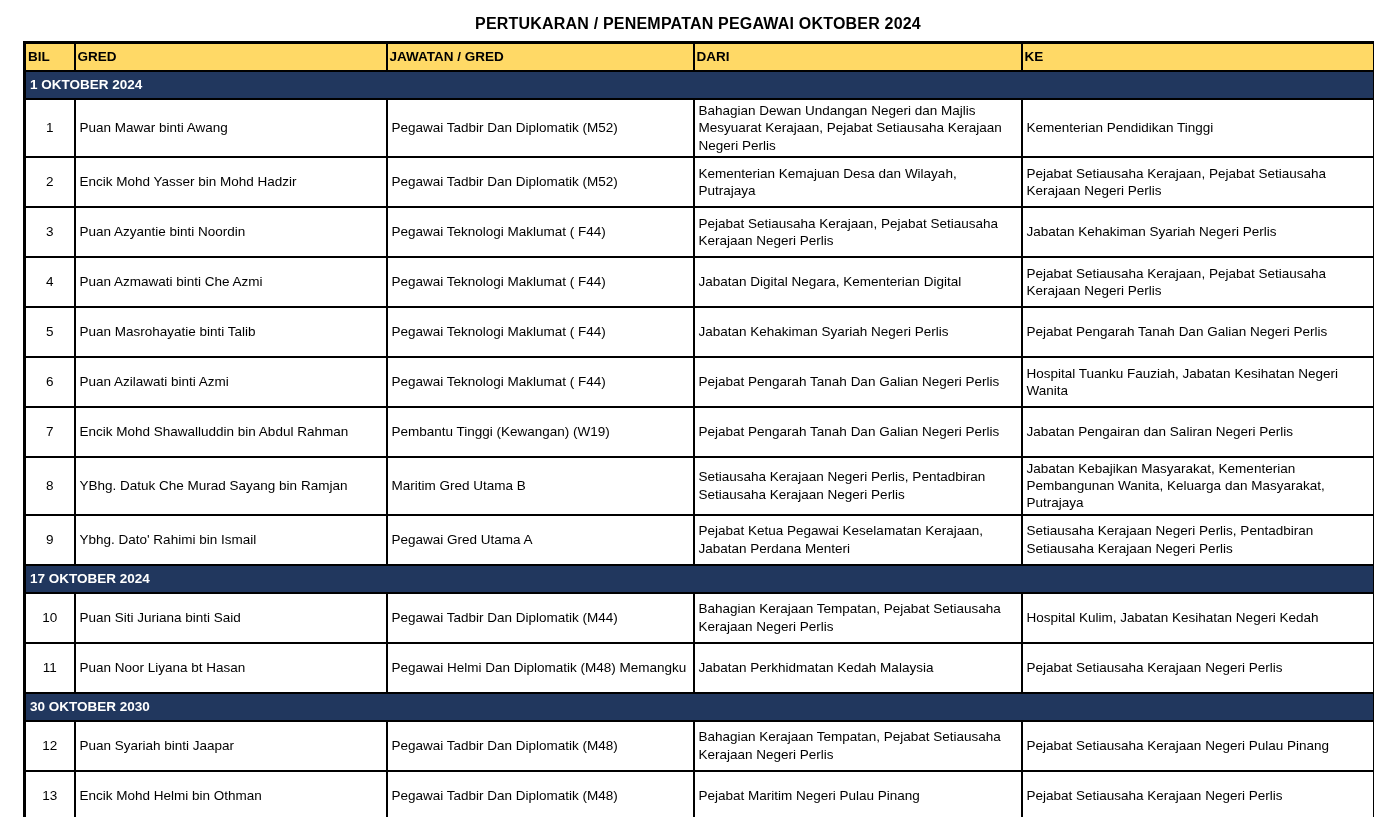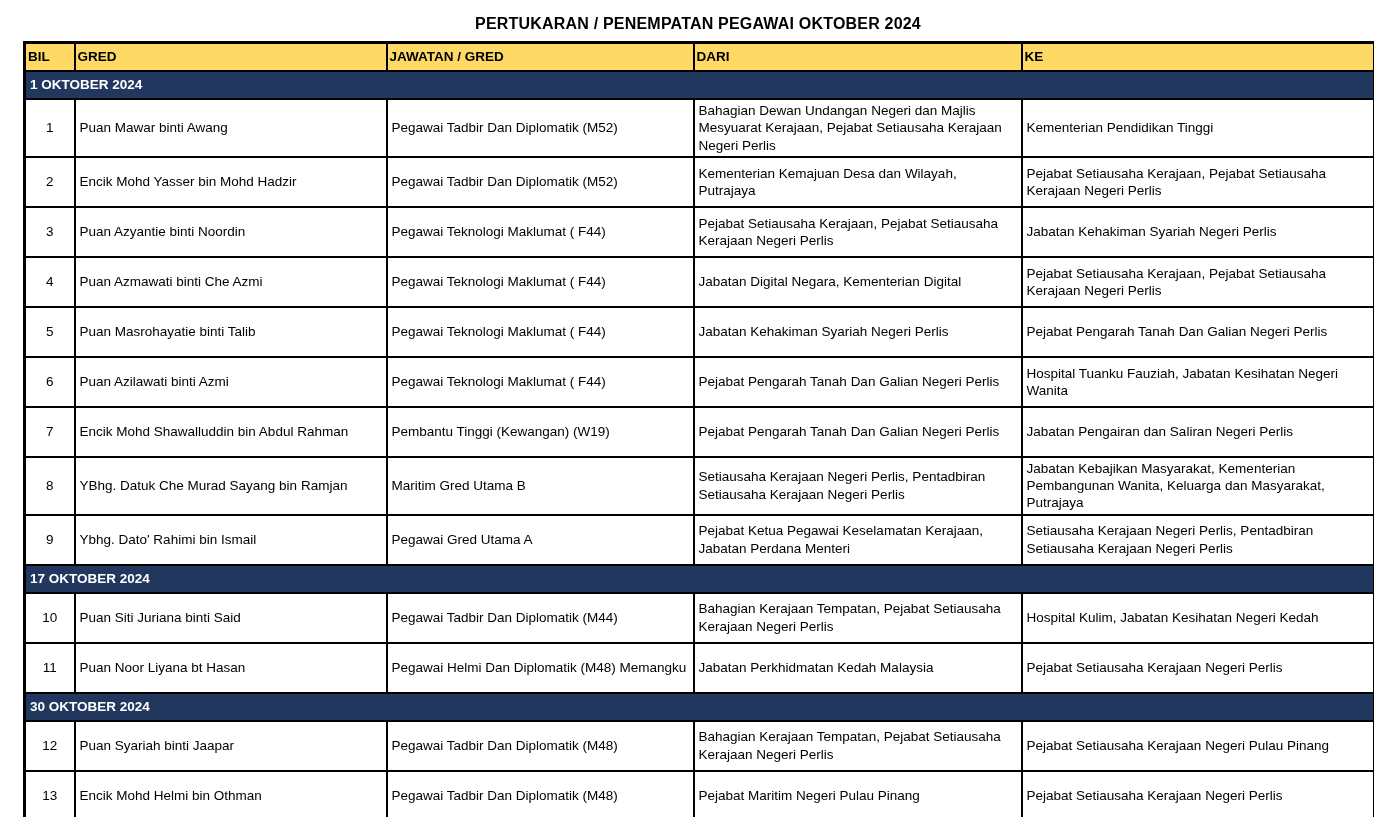--- a/index.html
+++ b/index.html
@@ -173,21 +173,21 @@
     </tr>
     <tr class="data-row">
       <td class="bil">11</td>
       <td>Puan Noor Liyana bt Hasan</td>
       <td>Pegawai Helmi Dan Diplomatik (M48) Memangku</td>
       <td>Jabatan Perkhidmatan Kedah Malaysia</td>
       <td>Pejabat Setiausaha Kerajaan Negeri Perlis</td>
     </tr>
 
     <tr class="section-row">
-      <td colspan="5">30 OKTOBER 2024</td>
+      <td colspan="5">30 OKTOBER 2030</td>
     </tr>
     <tr class="data-row">
       <td class="bil">12</td>
       <td>Puan Syariah binti Jaapar</td>
       <td>Pegawai Tadbir Dan Diplomatik (M48)</td>
       <td>Bahagian Kerajaan Tempatan, Pejabat Setiausaha Kerajaan Negeri Perlis</td>
       <td>Pejabat Setiausaha Kerajaan Negeri Pulau Pinang</td>
     </tr>
     <tr class="data-row">
       <td class="bil">13</td>

